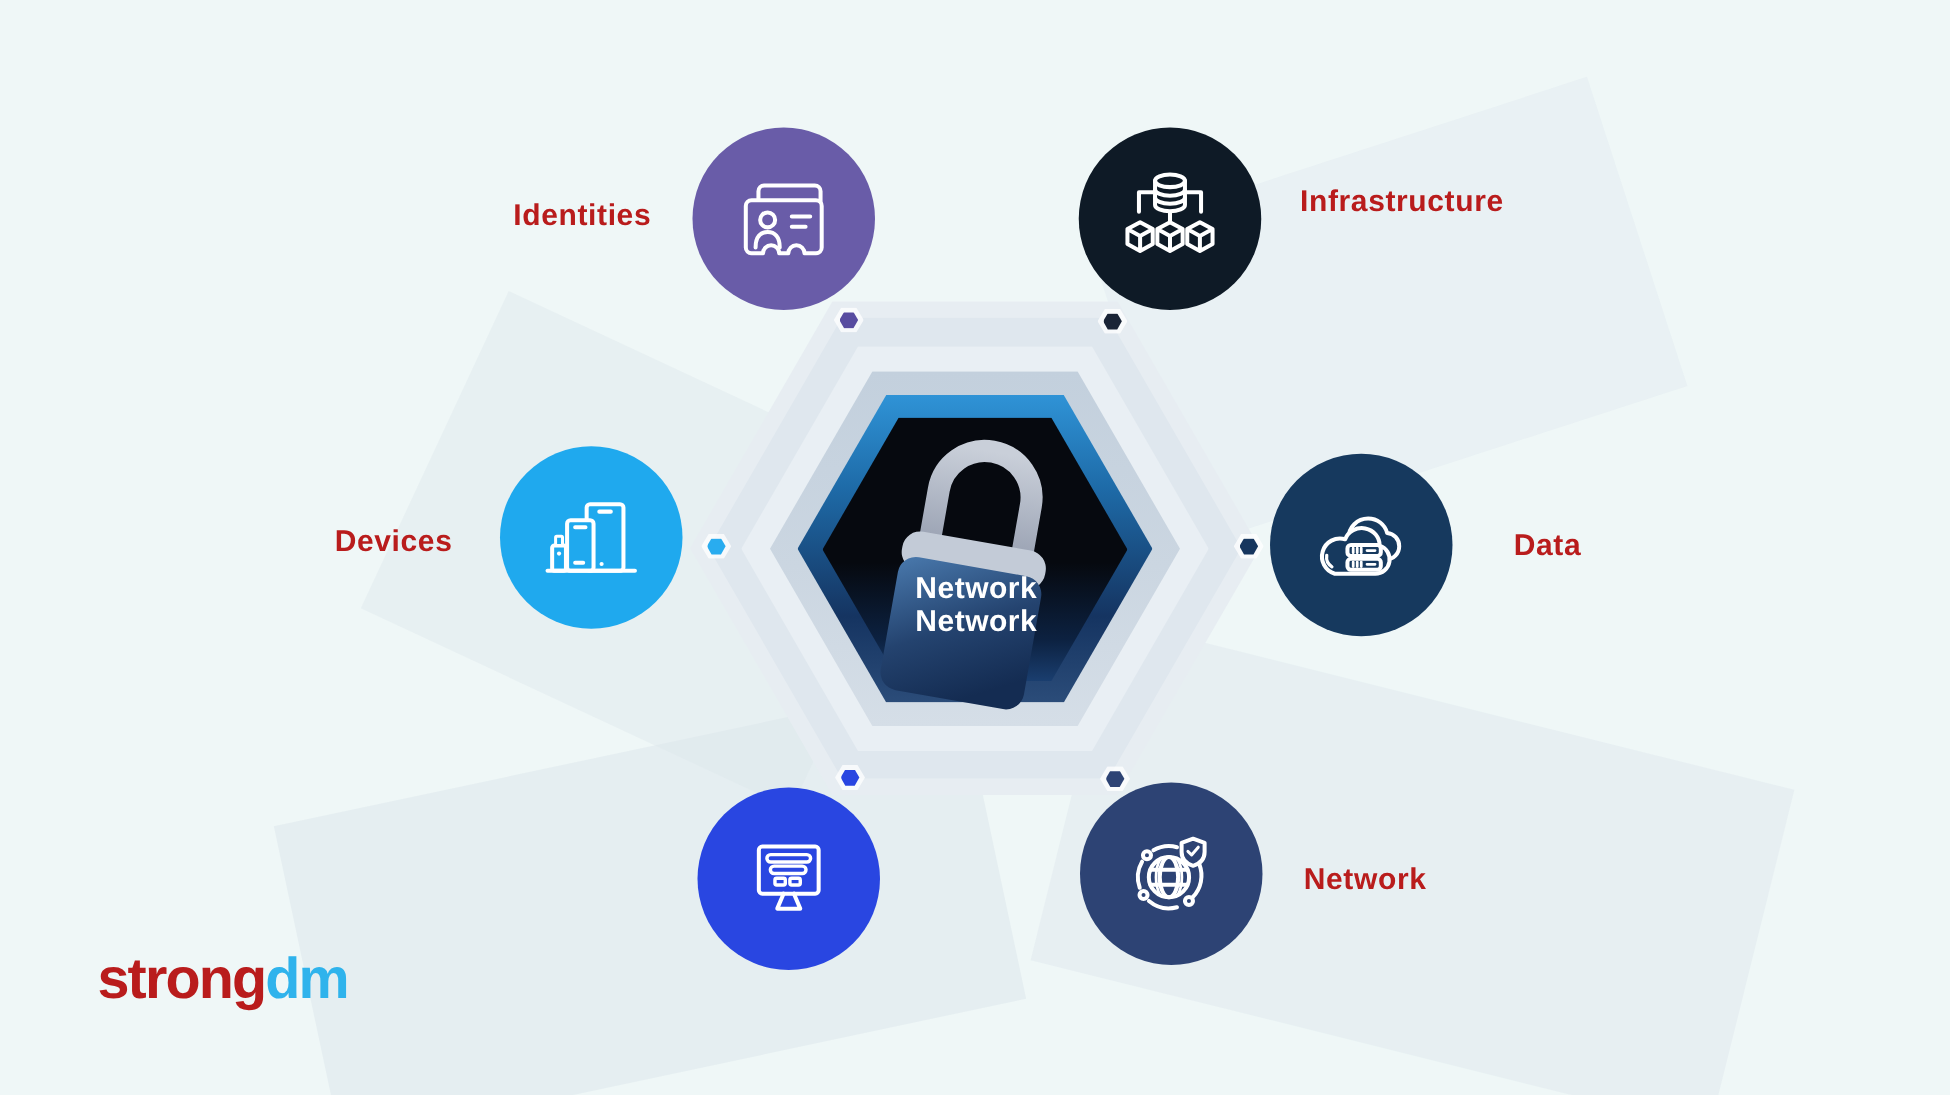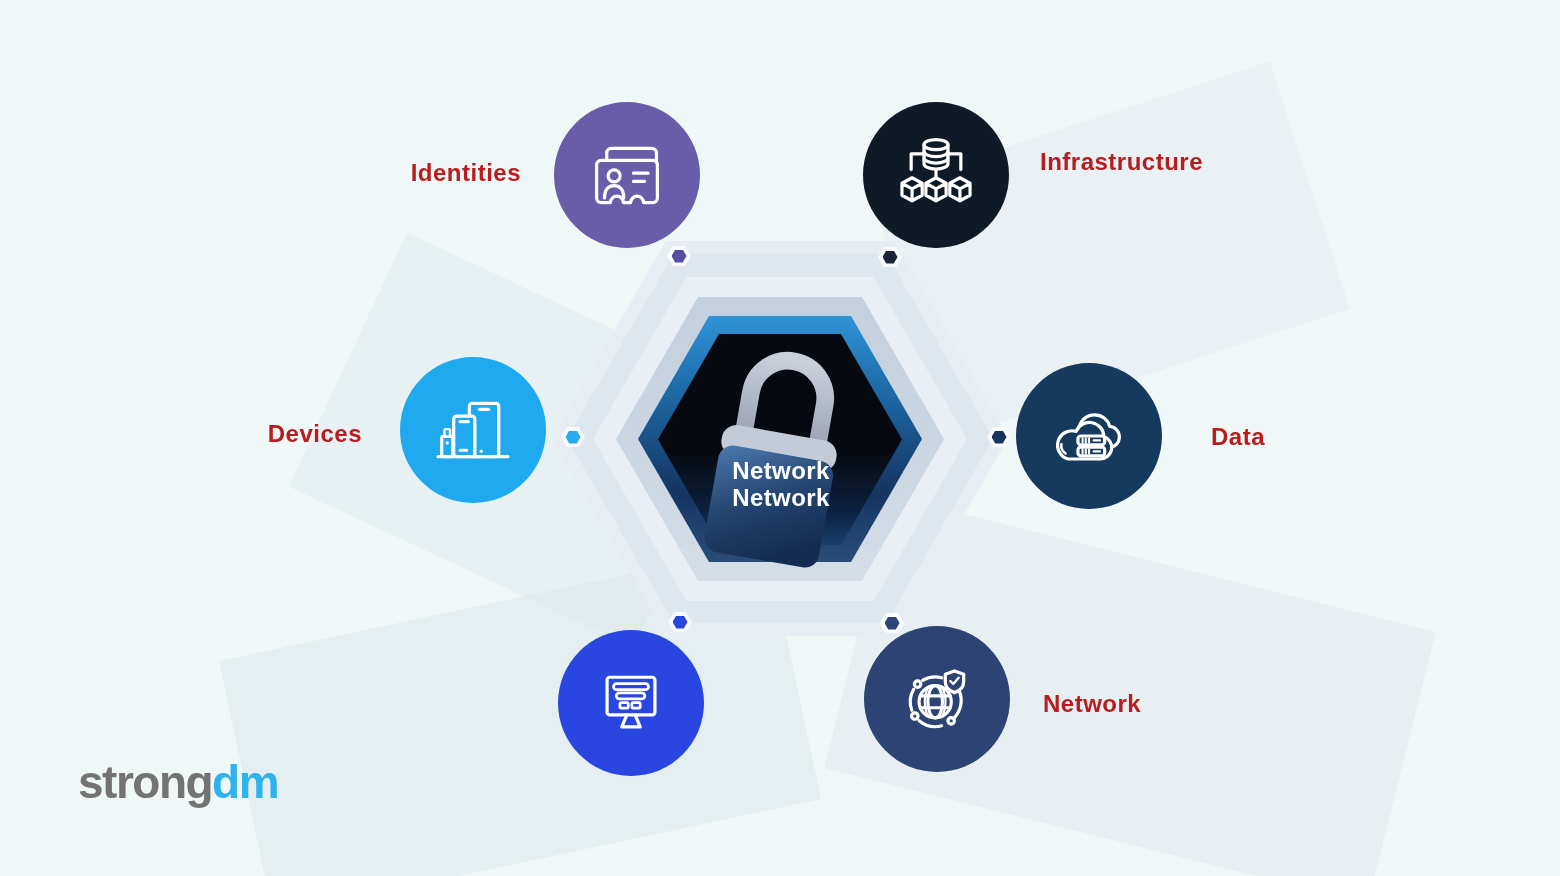--- a/index.html
+++ b/index.html
@@ -54,21 +54,21 @@
   .dot i{display:block;width:15px;height:13px;clip-path:polygon(25% 0%,75% 0%,100% 50%,75% 100%,25% 100%,0% 50%);}
   .d1{left:667px;top:246px;} .d1 i{background:#584CA0;}
   .d2{left:878px;top:247px;} .d2 i{background:#1A2436;}
   .d3{left:561px;top:427px;} .d3 i{background:#29ACEF;}
   .d4{left:987px;top:427px;} .d4 i{background:#16365E;}
   .d5{left:668px;top:612px;} .d5 i{background:#2946E1;}
   .d6{left:880px;top:613px;} .d6 i{background:#2D4374;}
 
   
   .logo{position:absolute;left:78px;top:755px;font-size:46px;font-weight:700;letter-spacing:-1.5px;}
-  .logo .p1{color:#737373;}
+  .logo .p1{color:#b91c1c;}
   .logo .p2{color:#2FB3EC;margin-top:12px;}
 
   .icon-stroke{stroke:#FFFFFF;stroke-width:3.5;fill:none;stroke-linecap:round;stroke-linejoin:round;}
 </style>
 </head>
 <body>
 
 <div class="stage">
 
   <div class="facet f1"></div>

